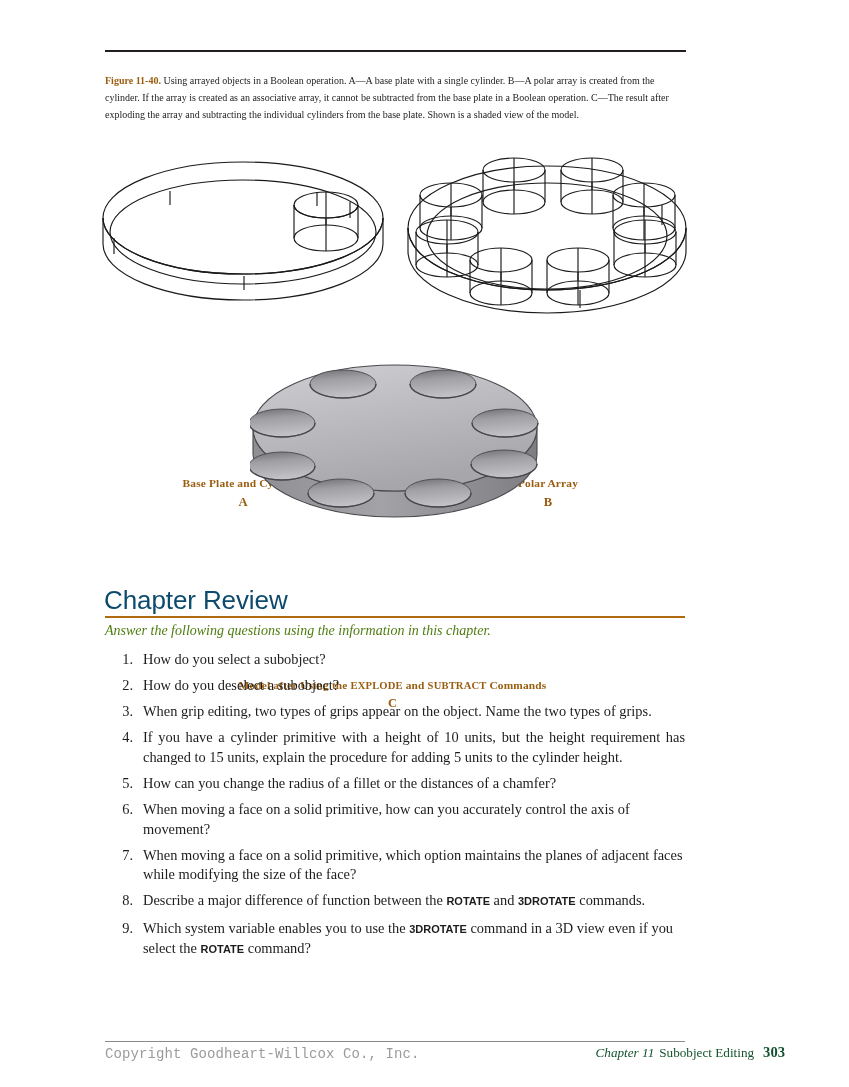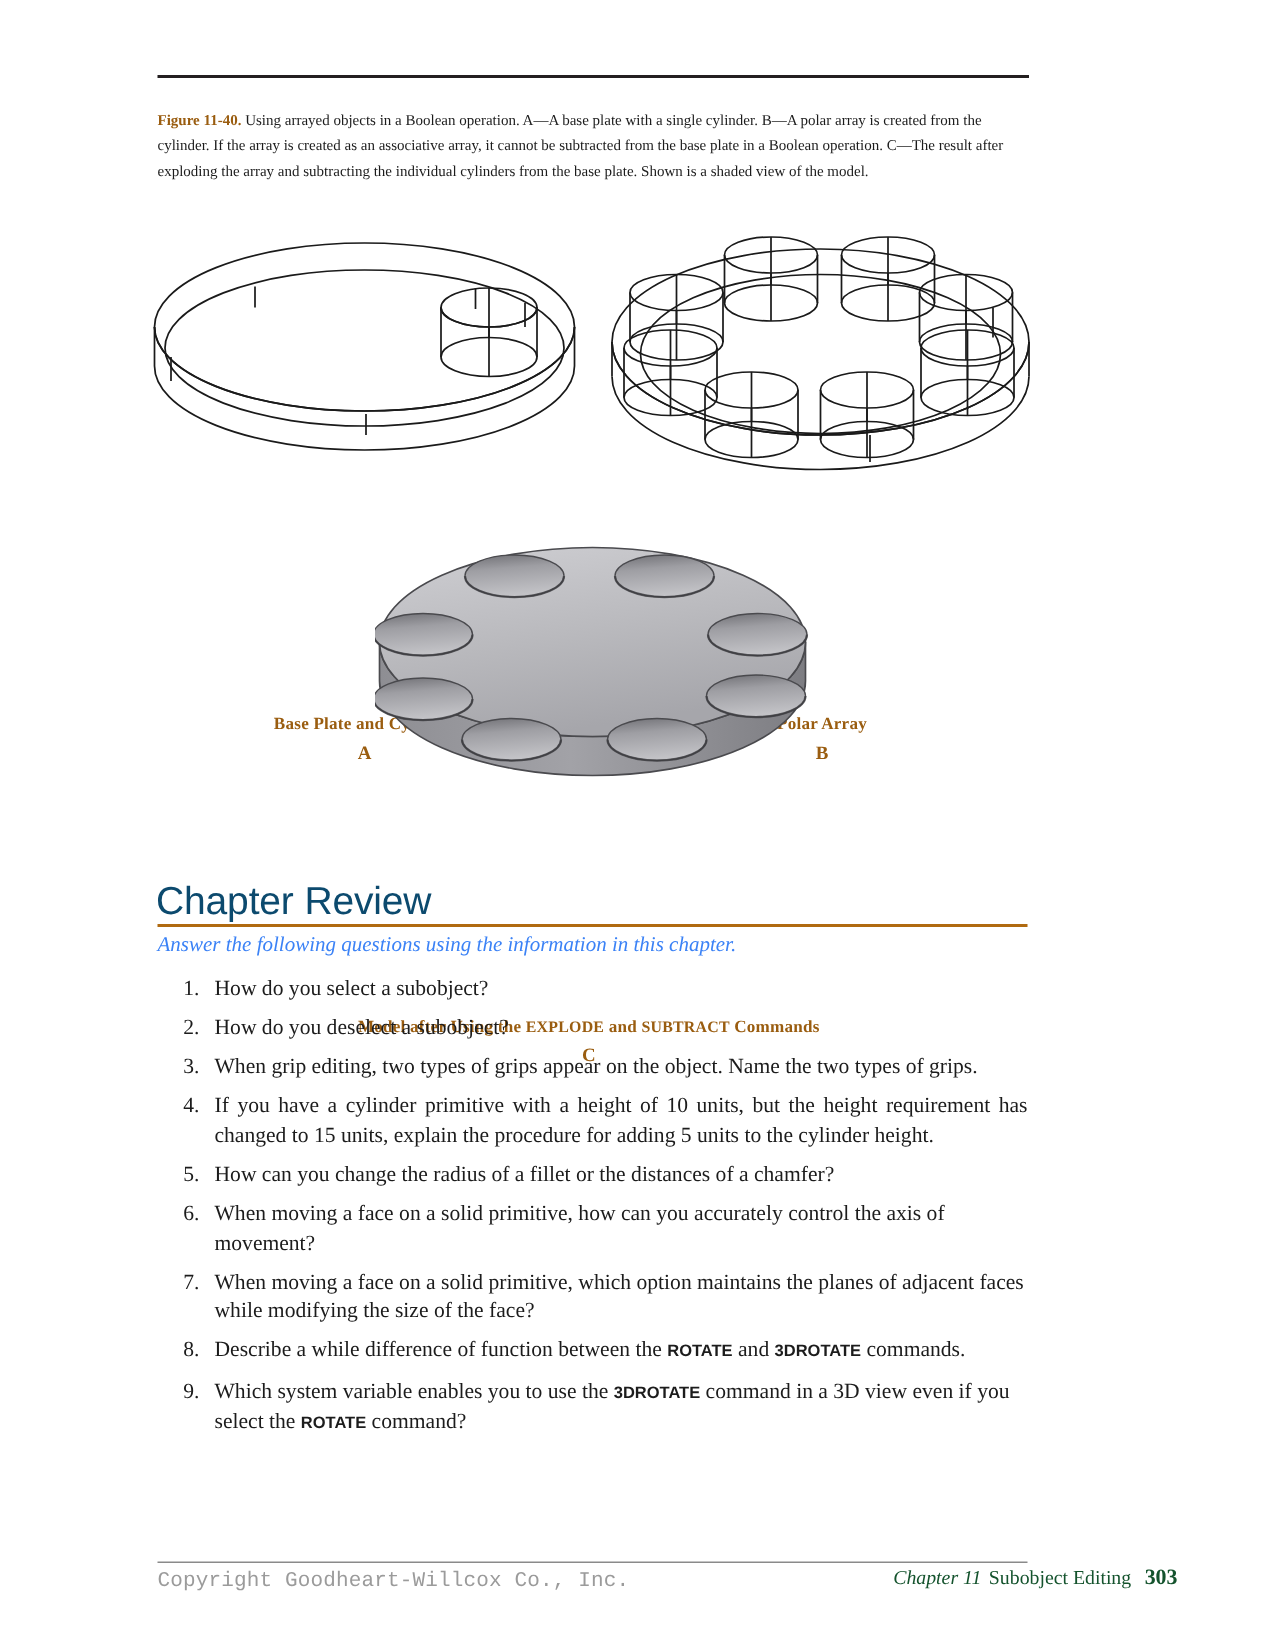--- a/index.html
+++ b/index.html
@@ -109,21 +109,21 @@
     width: 580px;
     height: 0;
     border-top: 2.5px solid #b06a10;
   }
   .cr-intro {
     position: absolute;
     left: 105px;
     top: 623px;
     font-style: italic;
     font-size: 14px;
-    color: #3b82f6;
+    color: #4d7c0f;
   }
 
   
   .qlist {
     position: absolute;
     left: 105px;
     top: 650px;
     width: 580px;
   }
   .qitem {
@@ -396,21 +396,21 @@
       <div class="qtext">When moving a face on a solid primitive, how can you accurately control the axis of movement?</div>
     </div>
 
     <div class="qitem">
       <div class="qnum">7.</div>
       <div class="qtext">When moving a face on a solid primitive, which option maintains the planes of adjacent faces while modifying the size of the face?</div>
     </div>
 
     <div class="qitem">
       <div class="qnum">8.</div>
-      <div class="qtext justify"><span>Describe a while difference of function between the </span><b>ROTATE</b><span> and </span><b>3DROTATE</b><span> commands.</span></div>
+      <div class="qtext justify"><span>Describe a major difference of function between the </span><b>ROTATE</b><span> and </span><b>3DROTATE</b><span> commands.</span></div>
     </div>
 
     <div class="qitem">
       <div class="qnum">9.</div>
       <div class="qtext"><span>Which system variable enables you to use the </span><b>3DROTATE</b><span> command in a 3D view even if you select the </span><b>ROTATE</b><span> command?</span></div>
     </div>
 
   </div>
 
   <div class="footer-rule"></div>

